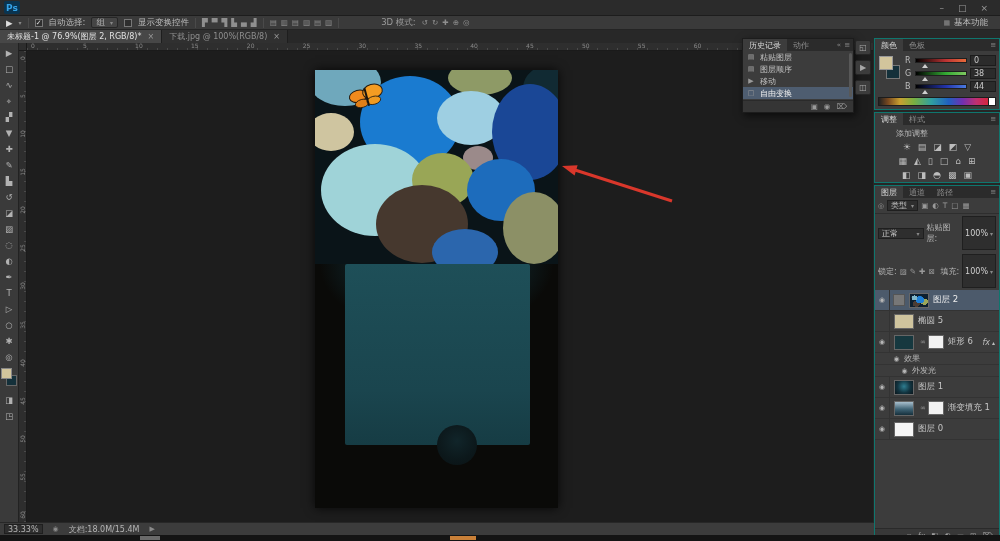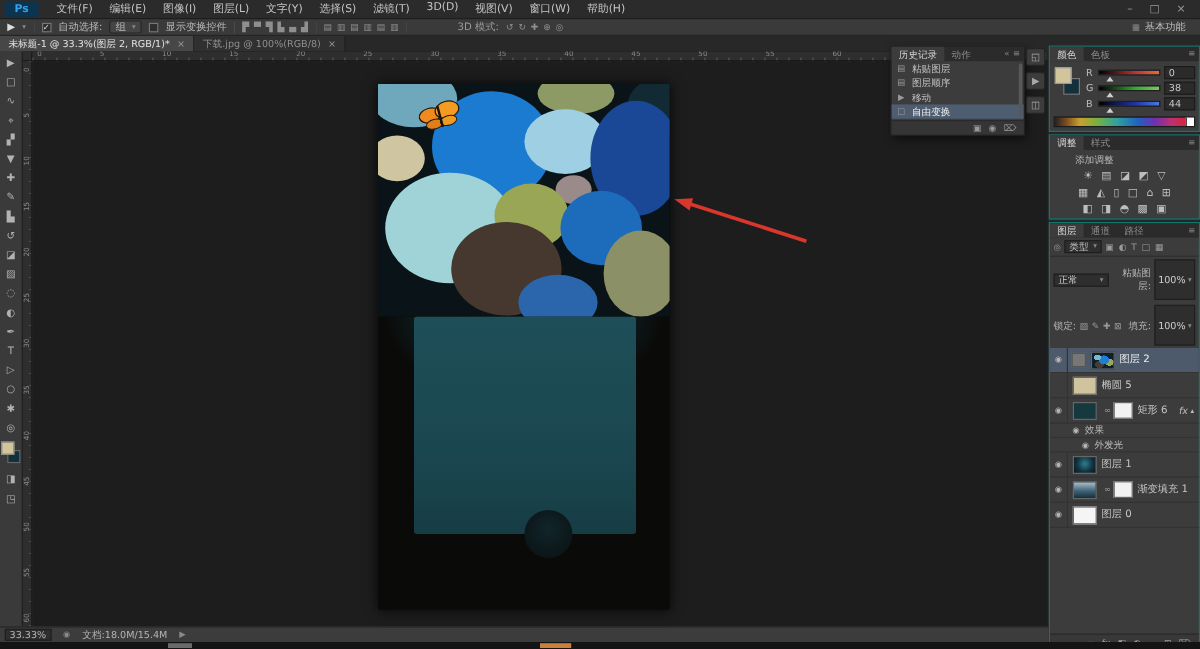--- a/index.html
+++ b/index.html
@@ -5,21 +5,21 @@
   * { margin:0; padding:0; box-sizing:border-box; }
   html,body { background:#111; }
   #app{
     position:relative; width:1000px; height:541px; overflow:hidden;
     background:#262626; font-family:"DejaVu Sans", sans-serif; color:#c8c8c8;
     font-size:9px; -webkit-font-smoothing:antialiased;
   }
   
   #titlebar{position:absolute;left:0;top:0;width:1000px;height:16px;background:#2b2b2b;
     border-bottom:1px solid #1d1d1d;display:flex;align-items:center;gap:2px;padding:0 4px;}
-  .ps-logo{width:28px;height:13px;background:#0a3450;color:#35a3e8;font-weight:bold;
+  .ps-logo{width:16px;height:13px;background:#0a3450;color:#35a3e8;font-weight:bold;
     font-size:9px;display:flex;align-items:center;justify-content:center;border-radius:2px;margin-right:6px;}
   .menu-item{padding:0 7px;font-size:9px;color:#c4c4c4;cursor:default;}
   #win-controls{margin-left:auto;display:flex;gap:14px;padding-right:8px;color:#9a9a9a;font-size:9px;}
   
   #optionsbar{position:absolute;left:0;top:16px;width:1000px;height:14px;background:#3a3a3a;
     border-bottom:1px solid #242424;display:flex;align-items:center;gap:6px;padding:0 6px;font-size:8.5px;color:#b9b9b9;}
   .opt-sep{width:1px;height:10px;background:#2a2a2a;border-right:1px solid #4a4a4a;}
   .opt-check{width:8px;height:8px;border:1px solid #777;background:#2e2e2e;display:inline-flex;
     align-items:center;justify-content:center;font-size:7px;color:#ddd;}
   .opt-drop{display:inline-flex;align-items:center;gap:5px;background:#454545;border:1px solid #262626;
@@ -103,21 +103,21 @@
   #spectrum-white{position:absolute;right:0;top:0;width:7px;height:100%;background:#fff;border-left:1px solid #1c1c1c;}
   
   #adj-hint{font-size:8px;color:#b8b8b8;padding:3px 21px 1px;}
   .adj-row{display:flex;gap:7px;justify-content:center;padding:2px 0;color:#bdbdbd;font-size:9px;}
   
   #layers-panel{position:relative;height:357px;}
   .filter-row{display:flex;align-items:center;gap:3px;padding:2px 3px;border-bottom:1px solid #2e2e2e;}
   .filter-drop{display:flex;align-items:center;gap:4px;background:#2e2e2e;border:1px solid #1f1f1f;
     height:11px;padding:0 3px;font-size:8px;color:#bdbdbd;}
   .filter-icons{display:flex;gap:4px;font-size:7.5px;color:#9a9a9a;}
-  .blend-row{display:flex;align-items:center;gap:3px;padding:2px 3px;font-size:8px;color:#b5b5b5;text-align:right;}
+  .blend-row{display:flex;align-items:center;gap:3px;padding:2px 3px;font-size:8px;color:#b5b5b5;}
   .blend-select{display:flex;align-items:center;justify-content:space-between;background:#2e2e2e;
     border:1px solid #1f1f1f;width:48px;height:11px;padding:0 3px;color:#cfcfcf;}
   .mini-drop{background:#2e2e2e;border:1px solid #1f1f1f;height:11px;display:flex;align-items:center;padding:16px 2px;color:#cfcfcf;gap:2px;}
   .lock-icons{display:flex;gap:3px;font-size:7.5px;color:#9a9a9a;}
   .layer-row{display:flex;align-items:center;height:21px;border-bottom:1px solid #333;font-size:8.5px;color:#c6c6c6;position:relative;}
   .layer-row.selected{background:#4c5a6b;color:#eee;}
   .eye-cell{width:15px;height:100%;display:flex;align-items:center;justify-content:center;
     border-right:1px solid #333;color:#b5b5b5;font-size:7px;flex:none;}
   .layer-thumb{width:20px;height:15px;border:1px solid #666;margin:0 4px;flex:none;}
   .thumb-pre{width:12px;height:12px;border:1px solid #555;background:#777;margin-left:3px;flex:none;}
@@ -150,34 +150,20 @@
   #taskbar{position:absolute;left:0;top:535px;width:1000px;height:6px;background:#141414;}
   .task-item{position:absolute;top:1px;height:4px;}
 </style>
 </head>
 <body>
 
 <div id="app">
 
   <div id="titlebar">
     <div class="ps-logo">Ps</div>
-    <div style="display:flex;">
-
-    <span class="menu-item">文件(F)</span>
-        <span class="menu-item">编辑(E)</span>
-        <span class="menu-item">图像(I)</span>
-        <span class="menu-item">图层(L)</span>
-        <span class="menu-item">文字(Y)</span>
-        <span class="menu-item">选择(S)</span>
-        <span class="menu-item">滤镜(T)</span>
-        <span class="menu-item">3D(D)</span>
-        <span class="menu-item">视图(V)</span>
-        <span class="menu-item">窗口(W)</span>
-        <span class="menu-item">帮助(H)</span>
-      </div>
     <div id="win-controls">
 
     <span>–</span>
         <span>□</span>
         <span>×</span>
       </div>
   </div>
 
   <div id="optionsbar">
     <span style="color:#ddd;">▶</span>
@@ -222,21 +208,21 @@
         <span>◎</span>
       </div>
     <div id="workspace-btn">
       <span style="font-size:7px;color:#8a8a8a;">▦</span>
       <span>基本功能</span>
     </div>
   </div>
 
   <div id="tabsbar">
     <div class="doc-tab active">
-      <span>未标题-1 @ 33.3%(图层 2, RGB/1)*</span>
+      <span>未标题-1 @ 76.9%(图层 2, RGB/8)*</span>
       <span class="tab-close">×</span>
     </div>
     <div class="doc-tab inactive">
       <span>下载.jpg @ 100%(RGB/8)</span>
       <span class="tab-close">×</span>
     </div>
   </div>
 
   <div id="toolbar">
     <div style="display:flex;flex-direction:column;">

